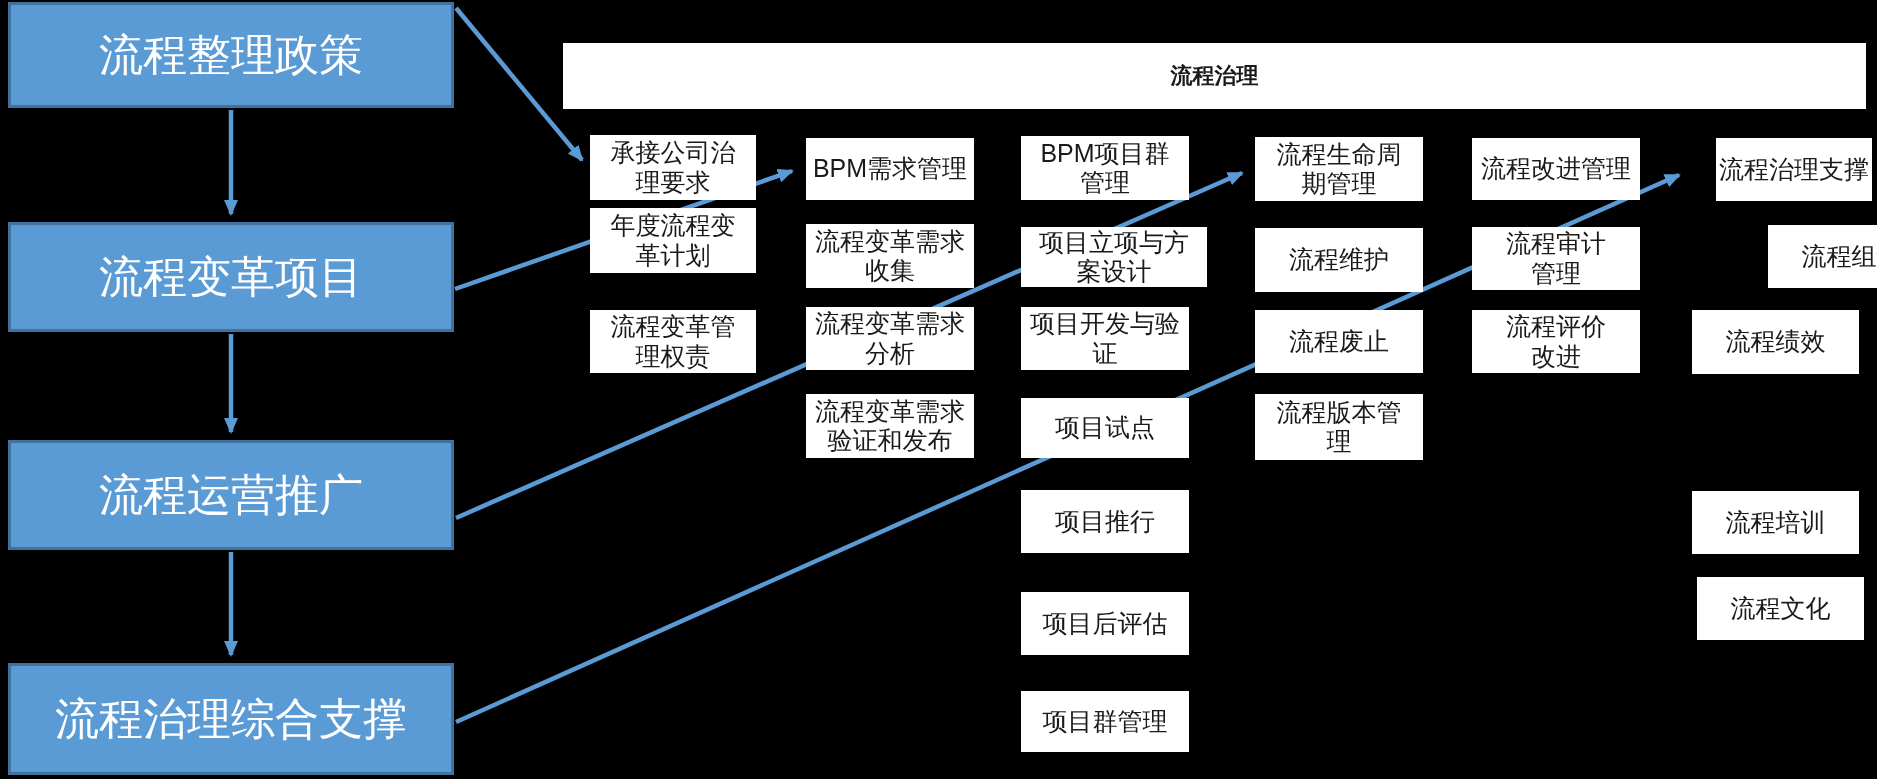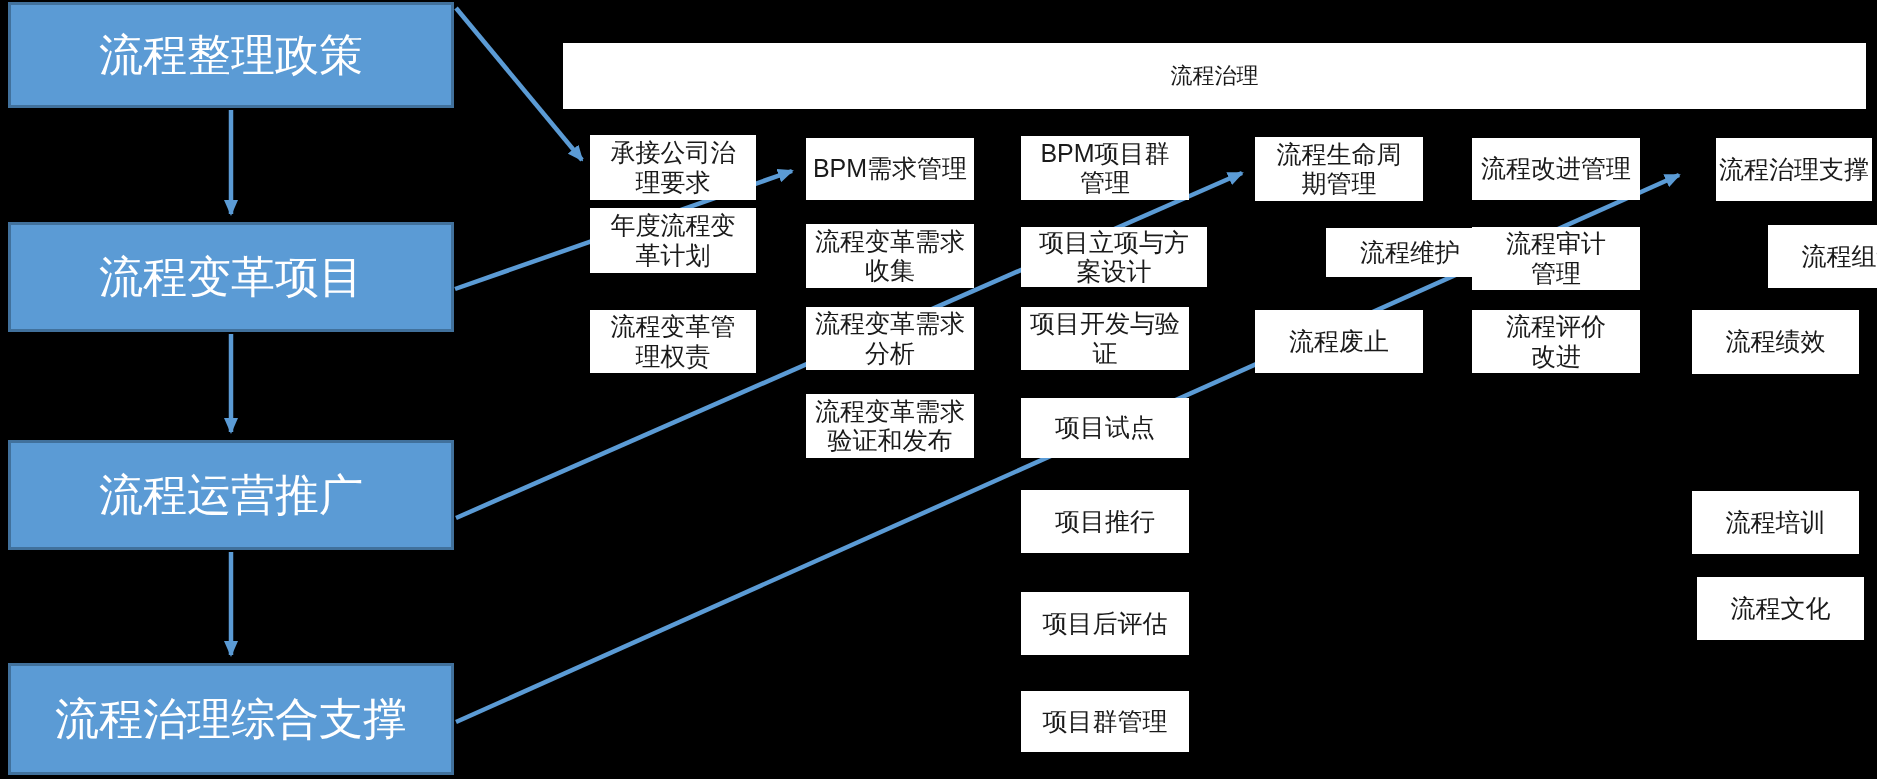--- a/index.html
+++ b/index.html
@@ -43,20 +43,21 @@
     line-height: 1.18;
     white-space: pre-line;
   }
   .header-bar {
     position: absolute;
     left: 563px; top: 43px; width: 1303px; height: 66px;
     background: var(--box-white);
     color: var(--text-dark);
     display: flex; align-items: center; justify-content: center;
     font-size: 22px;
+    font-weight: bold;
   }
   svg.arrow-layer {
     position: absolute; left: 0; top: 0;
     width: 1877px; height: 779px;
     pointer-events: none;
   }
   .arrow {
     stroke: var(--accent, #5B9BD5);
     stroke-width: 4.5;
     fill: none;
@@ -111,22 +112,24 @@
 案设计</div>
   <div class="wbox" style="left:1021px;top:307px;width:168px;height:63px">项目开发与验
 证</div>
   <div class="wbox" style="left:1021px;top:398px;width:168px;height:60px">项目试点</div>
   <div class="wbox" style="left:1021px;top:490px;width:168px;height:63px">项目推行</div>
   <div class="wbox" style="left:1021px;top:592px;width:168px;height:63px">项目后评估</div>
   <div class="wbox" style="left:1021px;top:691px;width:168px;height:61px">项目群管理</div>
 
   <div class="wbox" style="left:1255px;top:137px;width:168px;height:64px">流程生命周
 期管理</div>
-  <div class="wbox" style="left:1326px;top:228px;width:168px;height:49px">流程维护</div>
+  <div class="wbox" style="left:1255px;top:228px;width:168px;height:64px">流程维护</div>
   <div class="wbox" style="left:1255px;top:310px;width:168px;height:63px">流程废止</div>
+  <div class="wbox" style="left:1255px;top:394px;width:168px;height:66px">流程版本管
+理</div>
 
   <div class="wbox" style="left:1472px;top:138px;width:168px;height:62px">流程改进管理</div>
   <div class="wbox" style="left:1472px;top:227px;width:168px;height:63px">流程审计
 管理</div>
   <div class="wbox" style="left:1472px;top:310px;width:168px;height:63px">流程评价
 改进</div>
 
   <div class="wbox" style="left:1716px;top:138px;width:156px;height:63px">流程治理支撑</div>
   <div class="wbox" style="left:1768px;top:225px;width:167px;height:63px">流程组织</div>
   <div class="wbox" style="left:1692px;top:310px;width:167px;height:64px">流程绩效</div>

